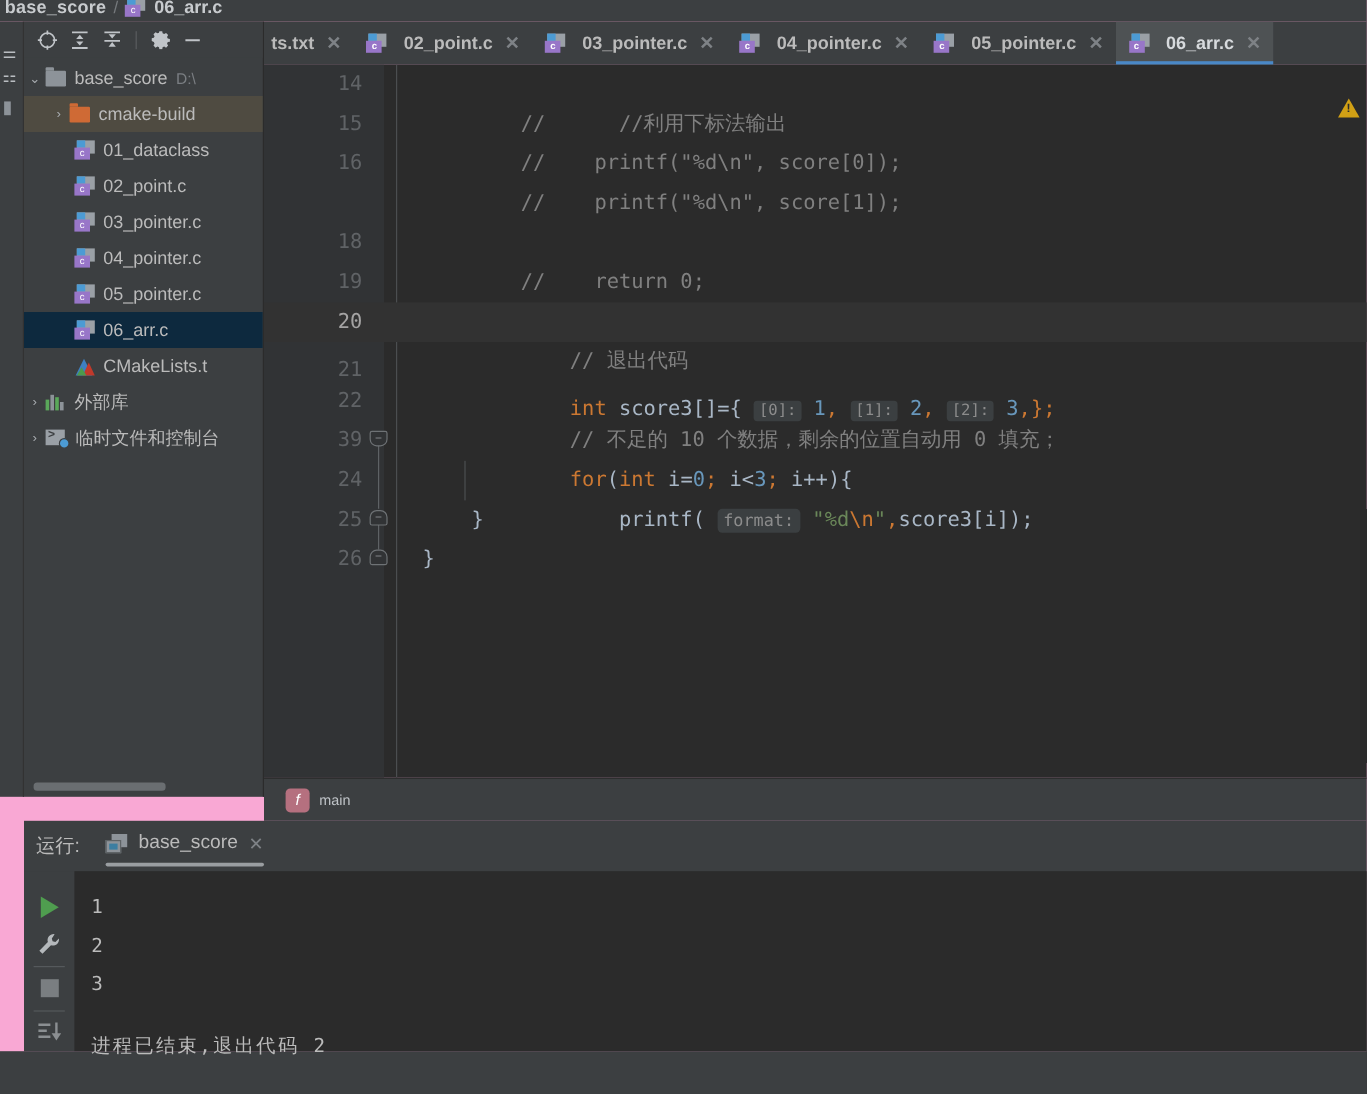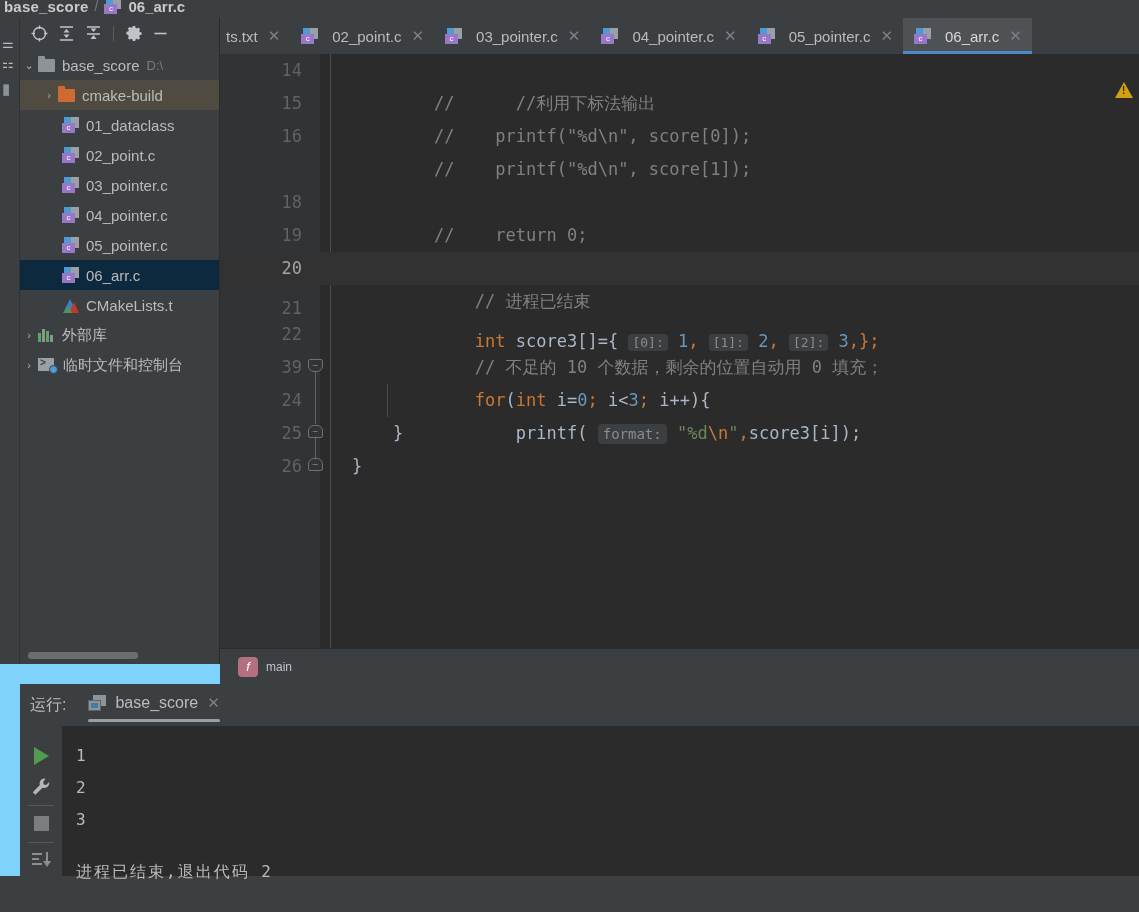--- a/index.html
+++ b/index.html
@@ -2,21 +2,21 @@
 <html><head>
 <meta charset="utf-8">
 <style>
   * { box-sizing: border-box; margin:0; padding:0; }
   html,body{
     width:1139px; height:912px; overflow:hidden;
     background:#3c3f41;
     font-family:"Liberation Sans", sans-serif;
     -webkit-font-smoothing:antialiased;
   }
-  #app{position:relative;width:1139px;height:876px;background:#7dd3fc;}
+  #app{position:relative;width:1139px;height:876px;background:#f9a8d4;}
 
   
   .breadcrumb-strip{
     position:absolute;left:0;top:0;width:1139px;height:18px;
     background:#3c3f41;overflow:hidden;
   }
   .bc-inner{position:absolute;left:0;top:-6px;display:flex;align-items:center;height:24px;padding-left:4px;}
   .bc-text{color:#c8cbce;font-size:15px;font-weight:bold;letter-spacing:.2px;}
   .bc-sep{color:#767a7d;font-size:14px;margin:0 6px;}
   .bc-file{color:#c8cbce;font-size:15px;font-weight:bold;}
@@ -79,21 +79,21 @@
   .term-icon .scr{position:absolute;left:0;top:0;width:16px;height:13px;background:#9aa0a6;}
   .term-icon .scr:after{content:">";position:absolute;left:2px;top:-1px;color:#3c3f41;font-size:10px;font-weight:bold;}
   .term-icon .clk{position:absolute;right:-1px;bottom:-1px;width:9px;height:9px;border-radius:50%;background:#4c9bd4;border:1px solid #3c3f41;}
   .ind1{padding-left:20px;} .ind2{padding-left:42px;}
 
   .hscroll{position:absolute;left:8px;bottom:5px;width:110px;height:7px;background:#6a6e71;border-radius:3px;}
 
   
   .tabbar{
     position:absolute;left:220px;top:18px;right:0;height:36px;background:#3c3f41;
-    display:flex;align-items:stretch;overflow:hidden;
+    display:flex;align-items:stretch;overflow:hidden;font-weight:bold;
   }
   .tab{
     display:flex;align-items:center;gap:7px;padding:0 10px 0 11px;height:36px;
     color:#bbbbbb;font-size:15px;white-space:nowrap;position:relative;
   }
   .tab.active{background:#4e5254;color:#d7dadd;}
   .tab.active:after{content:"";position:absolute;left:0;right:0;bottom:0;height:3px;background:#4a88c7;}
   .tab .x{color:#7e8286;font-size:15px;margin-left:3px;}
   .tab.clipped{padding-left:0;}
 
@@ -410,21 +410,21 @@
       <span class="codeline" style="left:110px;">
         <span class="c-cmt">//</span><span class="c-cmt">    return 0;</span>
       </span>
     </div>
     <div class="row" style="position:absolute;left:0;right:0;top:165px;">
       <span class="gline">19</span>
     </div>
     <div class="row cur" style="position:absolute;left:0;right:0;top:198px;">
       <span class="gline">20</span>
       <span class="codeline" style="left:110px;">
-        <span class="c-cmt-zh">    // 进程已结束</span>
+        <span class="c-cmt-zh">    // 退出代码</span>
       </span>
     </div>
 
     <div class="row" style="position:absolute;left:0;right:0;top:231px;margin-top:7px;">
       <span class="gline">21</span>
       <span class="codeline" style="left:110px;text-align:right;">
         <span>    </span><span class="c-key">int</span><span class="c-txt"> score3[]={</span><span> </span><span class="hint">[0]:</span><span> </span><span class="c-num">1</span><span class="c-punc">,</span><span> </span><span class="hint">[1]:</span><span> </span><span class="c-num">2</span><span class="c-punc">,</span><span> </span><span class="hint">[2]:</span><span> </span><span class="c-num">3</span><span class="c-punc">,};</span>
       </span>
     </div>
 

